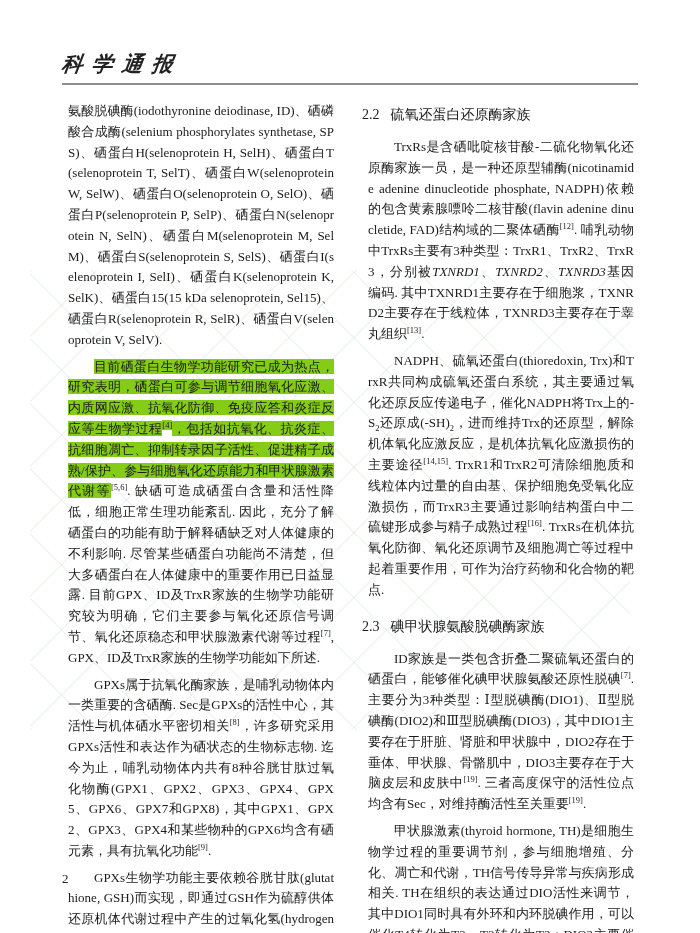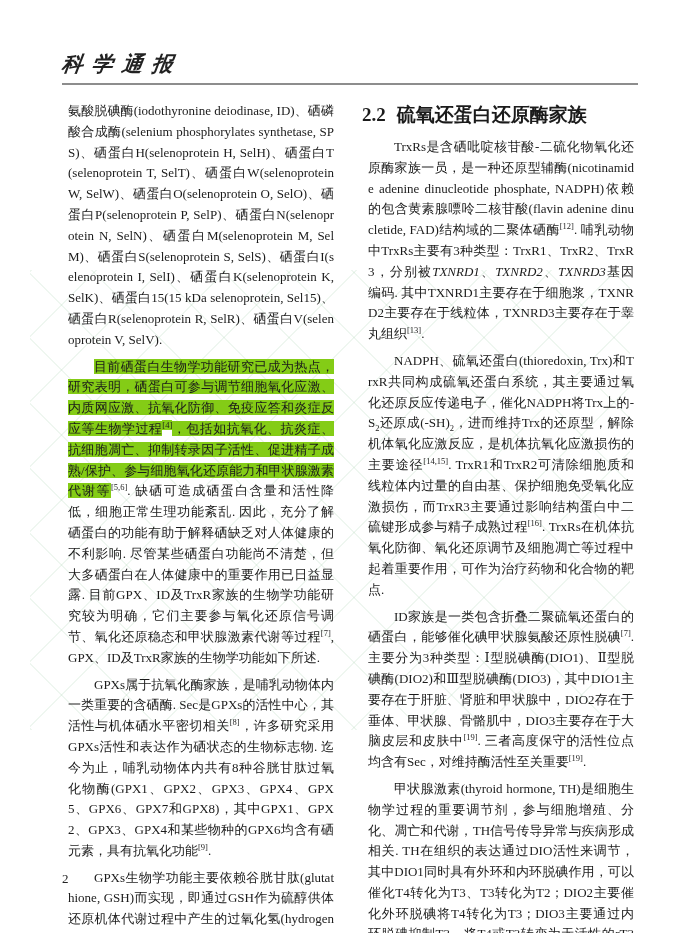--- a/index.html
+++ b/index.html
@@ -38,21 +38,21 @@
   .para{margin:6px;}
   .para.indent{text-indent:2em;}
   .hl{background:#84cc16;}
 
   sup{font-size:8.5px;line-height:0;vertical-align:super;letter-spacing:0;}
   sub{font-size:8.5px;line-height:0;vertical-align:sub;letter-spacing:0;}
   .it{font-style:italic;}
 
   h2.heading,h3.heading{margin:0;text-align:left;text-indent:0;}
   h2.heading{font-size:15.5px;line-height:22px;padding:11px 0 7px 0;font-weight:bold;}
-  h3.heading{font-size:19px;line-height:20px;padding:10px 0 6px 0;font-weight:bold;}
+  h3.heading{font-size:14px;line-height:20px;padding:10px 0 6px 0;font-weight:normal;}
   .hnum1{margin-right:15px;}
   .hnum2{margin-right:11px;}
 
   .footer{
     position:absolute;left:62px;bottom:46px;font-size:13px;color:#222;
   }
 </style>
 </head>
 <body>
 
@@ -68,19 +68,20 @@
     <div class="col" id="col-left">
         <p class="para"><span>氨酸脱碘酶(iodothyronine deiodinase, ID)、硒磷酸合成酶(selenium phosphorylates synthetase, SPS)、硒蛋白H(selenoprotein H, SelH)、硒蛋白T(selenoprotein T, SelT)、硒蛋白W(selenoprotein W, SelW)、硒蛋白O(selenoprotein O, SelO)、硒蛋白P(selenoprotein P, SelP)、硒蛋白N(selenoprotein N, SelN)、硒蛋白M(selenoprotein M, SelM)、硒蛋白S(selenoprotein S, SelS)、硒蛋白I(selenoprotein I, SelI)、硒蛋白K(selenoprotein K, SelK)、硒蛋白15(15 kDa selenoprotein, Sel15)、硒蛋白R(selenoprotein R, SelR)、硒蛋白V(selenoprotein V, SelV).</span></p>
         <p class="para indent"><span class="hl">目前硒蛋白生物学功能研究已成为热点，研究表明，硒蛋白可参与调节细胞氧化应激、内质网应激、抗氧化防御、免疫应答和炎症反应等生物学过程</span><sup class="hl">[4]</sup><span class="hl">，包括如抗氧化、抗炎症、抗细胞凋亡、抑制转录因子活性、促进精子成熟/保护、参与细胞氧化还原能力和甲状腺激素代谢等</span><sup>[5,6]</sup><span>. 缺硒可造成硒蛋白含量和活性降低，细胞正常生理功能紊乱. 因此，充分了解硒蛋白的功能有助于解释硒缺乏对人体健康的不利影响. 尽管某些硒蛋白功能尚不清楚，但大多硒蛋白在人体健康中的重要作用已日益显露. 目前GPX、ID及TrxR家族的生物学功能研究较为明确，它们主要参与氧化还原信号调节、氧化还原稳态和甲状腺激素代谢等过程</span><sup>[7]</sup><span>, GPX、ID及TrxR家族的生物学功能如下所述.</span></p>
         <p class="para indent"><span>GPXs属于抗氧化酶家族，是哺乳动物体内一类重要的含硒酶. Sec是GPXs的活性中心，其活性与机体硒水平密切相关</span><sup>[8]</sup><span>，许多研究采用GPXs活性和表达作为硒状态的生物标志物. 迄今为止，哺乳动物体内共有8种谷胱甘肽过氧化物酶(GPX1、GPX2、GPX3、GPX4、GPX5、GPX6、GPX7和GPX8)，其中GPX1、GPX2、GPX3、GPX4和某些物种的GPX6均含有硒元素，具有抗氧化功能</span><sup>[9]</sup><span>.</span></p>
         <p class="para indent"><span>GPXs生物学功能主要依赖谷胱甘肽(glutathione, GSH)而实现，即通过GSH作为硫醇供体还原机体代谢过程中产生的过氧化氢(hydrogen peroxide, H</span></p>
       </div>
     <div class="col" id="col-right">
         <h3 class="heading"><span class="hnum2">2.2</span><span>硫氧还蛋白还原酶家族</span></h3>
         <p class="para indent"><span>TrxRs是含硒吡啶核苷酸-二硫化物氧化还原酶家族一员，是一种还原型辅酶(nicotinamide adenine dinucleotide phosphate, NADPH)依赖的包含黄素腺嘌呤二核苷酸(flavin adenine dinucletide, FAD)结构域的二聚体硒酶</span><sup>[12]</sup><span>. 哺乳动物中TrxRs主要有3种类型：TrxR1、TrxR2、TrxR3，分别被</span><span class="it">TXNRD1</span><span>、</span><span class="it">TXNRD2</span><span>、</span><span class="it">TXNRD3</span><span>基因编码. 其中TXNRD1主要存在于细胞浆，TXNRD2主要存在于线粒体，TXNRD3主要存在于睾丸组织</span><sup>[13]</sup><span>.</span></p>
         <p class="para indent"><span>NADPH、硫氧还蛋白(thioredoxin, Trx)和TrxR共同构成硫氧还蛋白系统，其主要通过氧化还原反应传递电子，催化NADPH将Trx上的-S</span><sub>2</sub><span>还原成(-SH)</span><sub>2</sub><span>，进而维持Trx的还原型，解除机体氧化应激反应，是机体抗氧化应激损伤的主要途径</span><sup>[14,15]</sup><span>. TrxR1和TrxR2可清除细胞质和线粒体内过量的自由基、保护细胞免受氧化应激损伤，而TrxR3主要通过影响结构蛋白中二硫键形成参与精子成熟过程</span><sup>[16]</sup><span>. TrxRs在机体抗氧化防御、氧化还原调节及细胞凋亡等过程中起着重要作用，可作为治疗药物和化合物的靶点.</span></p>
+        <h3 class="heading"><span class="hnum2">2.3</span><span>碘甲状腺氨酸脱碘酶家族</span></h3>
         <p class="para indent"><span>ID家族是一类包含折叠二聚硫氧还蛋白的硒蛋白，能够催化碘甲状腺氨酸还原性脱碘</span><sup>[7]</sup><span>. 主要分为3种类型：Ⅰ型脱碘酶(DIO1)、Ⅱ型脱碘酶(DIO2)和Ⅲ型脱碘酶(DIO3)，其中DIO1主要存在于肝脏、肾脏和甲状腺中，DIO2存在于垂体、甲状腺、骨骼肌中，DIO3主要存在于大脑皮层和皮肤中</span><sup>[19]</sup><span>. 三者高度保守的活性位点均含有Sec，对维持酶活性至关重要</span><sup>[19]</sup><span>.</span></p>
         <p class="para indent"><span>甲状腺激素(thyroid hormone, TH)是细胞生物学过程的重要调节剂，参与细胞增殖、分化、凋亡和代谢，TH信号传导异常与疾病形成相关. TH在组织的表达通过DIO活性来调节，其中DIO1同时具有外环和内环脱碘作用，可以催化T4转化为T3、T3转化为T2；DIO2主要催化外环脱碘将T4转化为T3；DIO3主要通过内环脱碘抑制T3，将T4或T3转变为无活性的rT3或T2，三者构成甲状腺激素完整的调节系统</span></p>
       </div>
   </div>
 
   <div class="footer">2</div>
 </div>
 
 </body></html>

